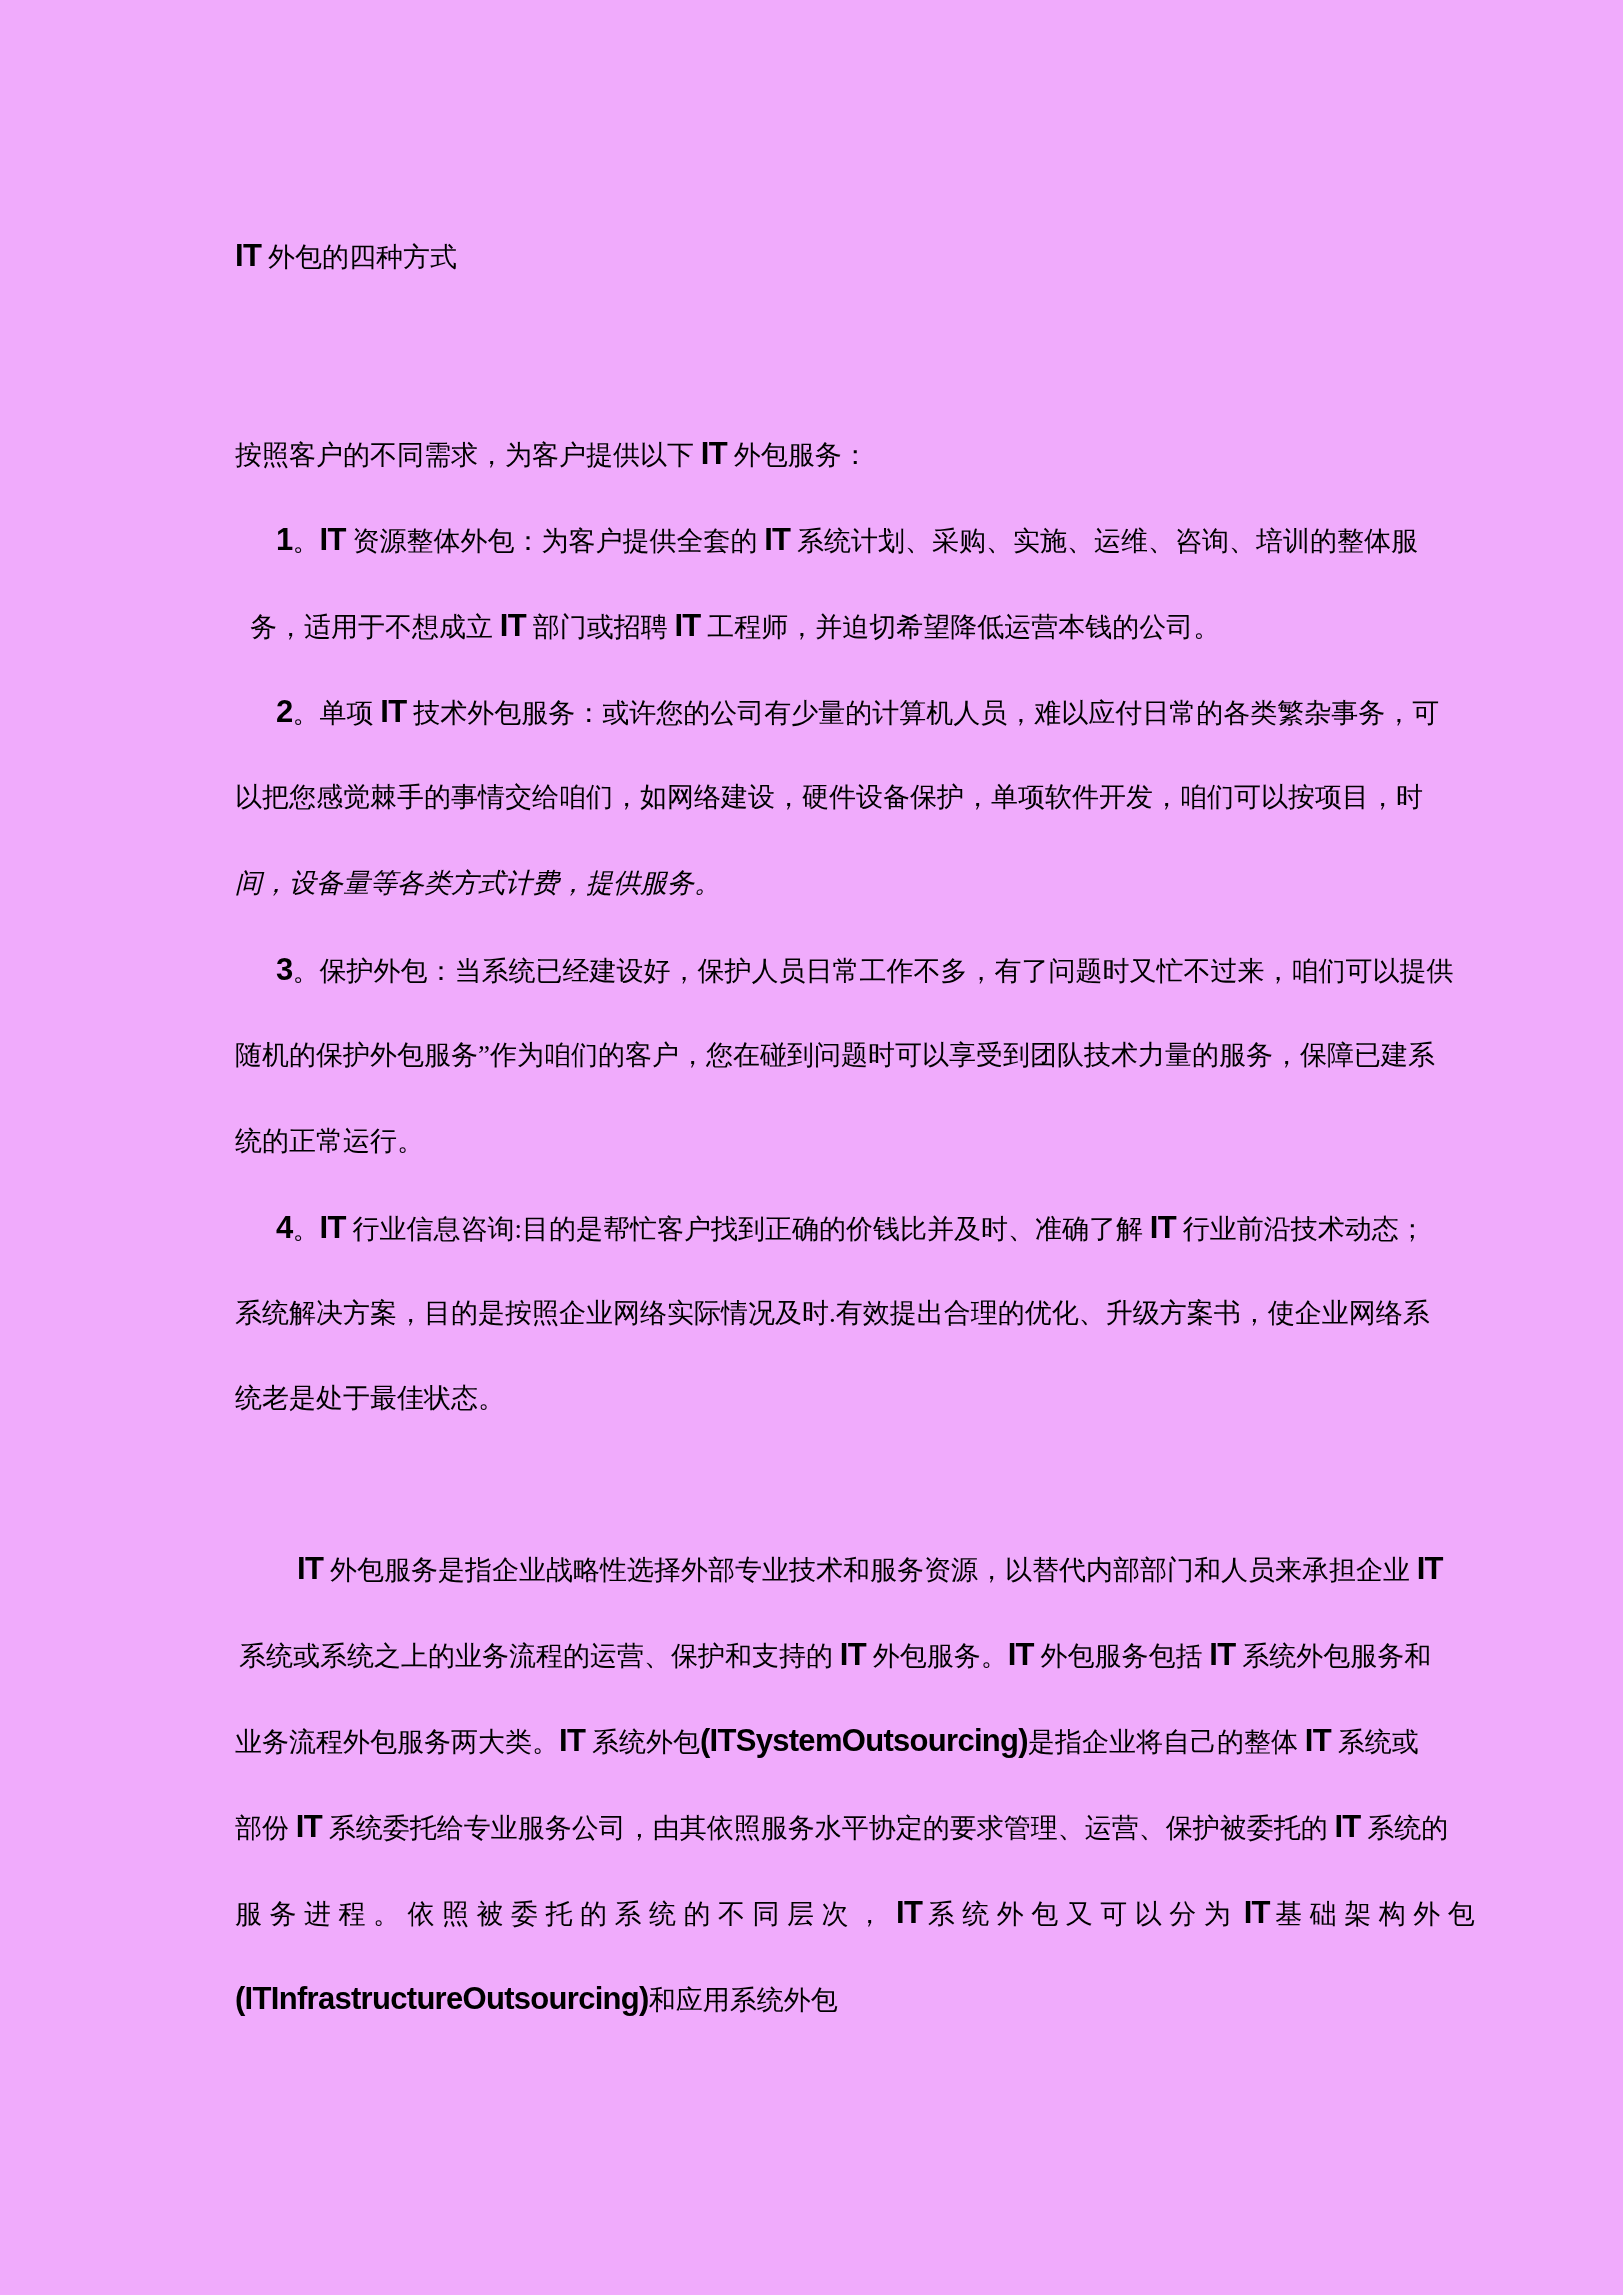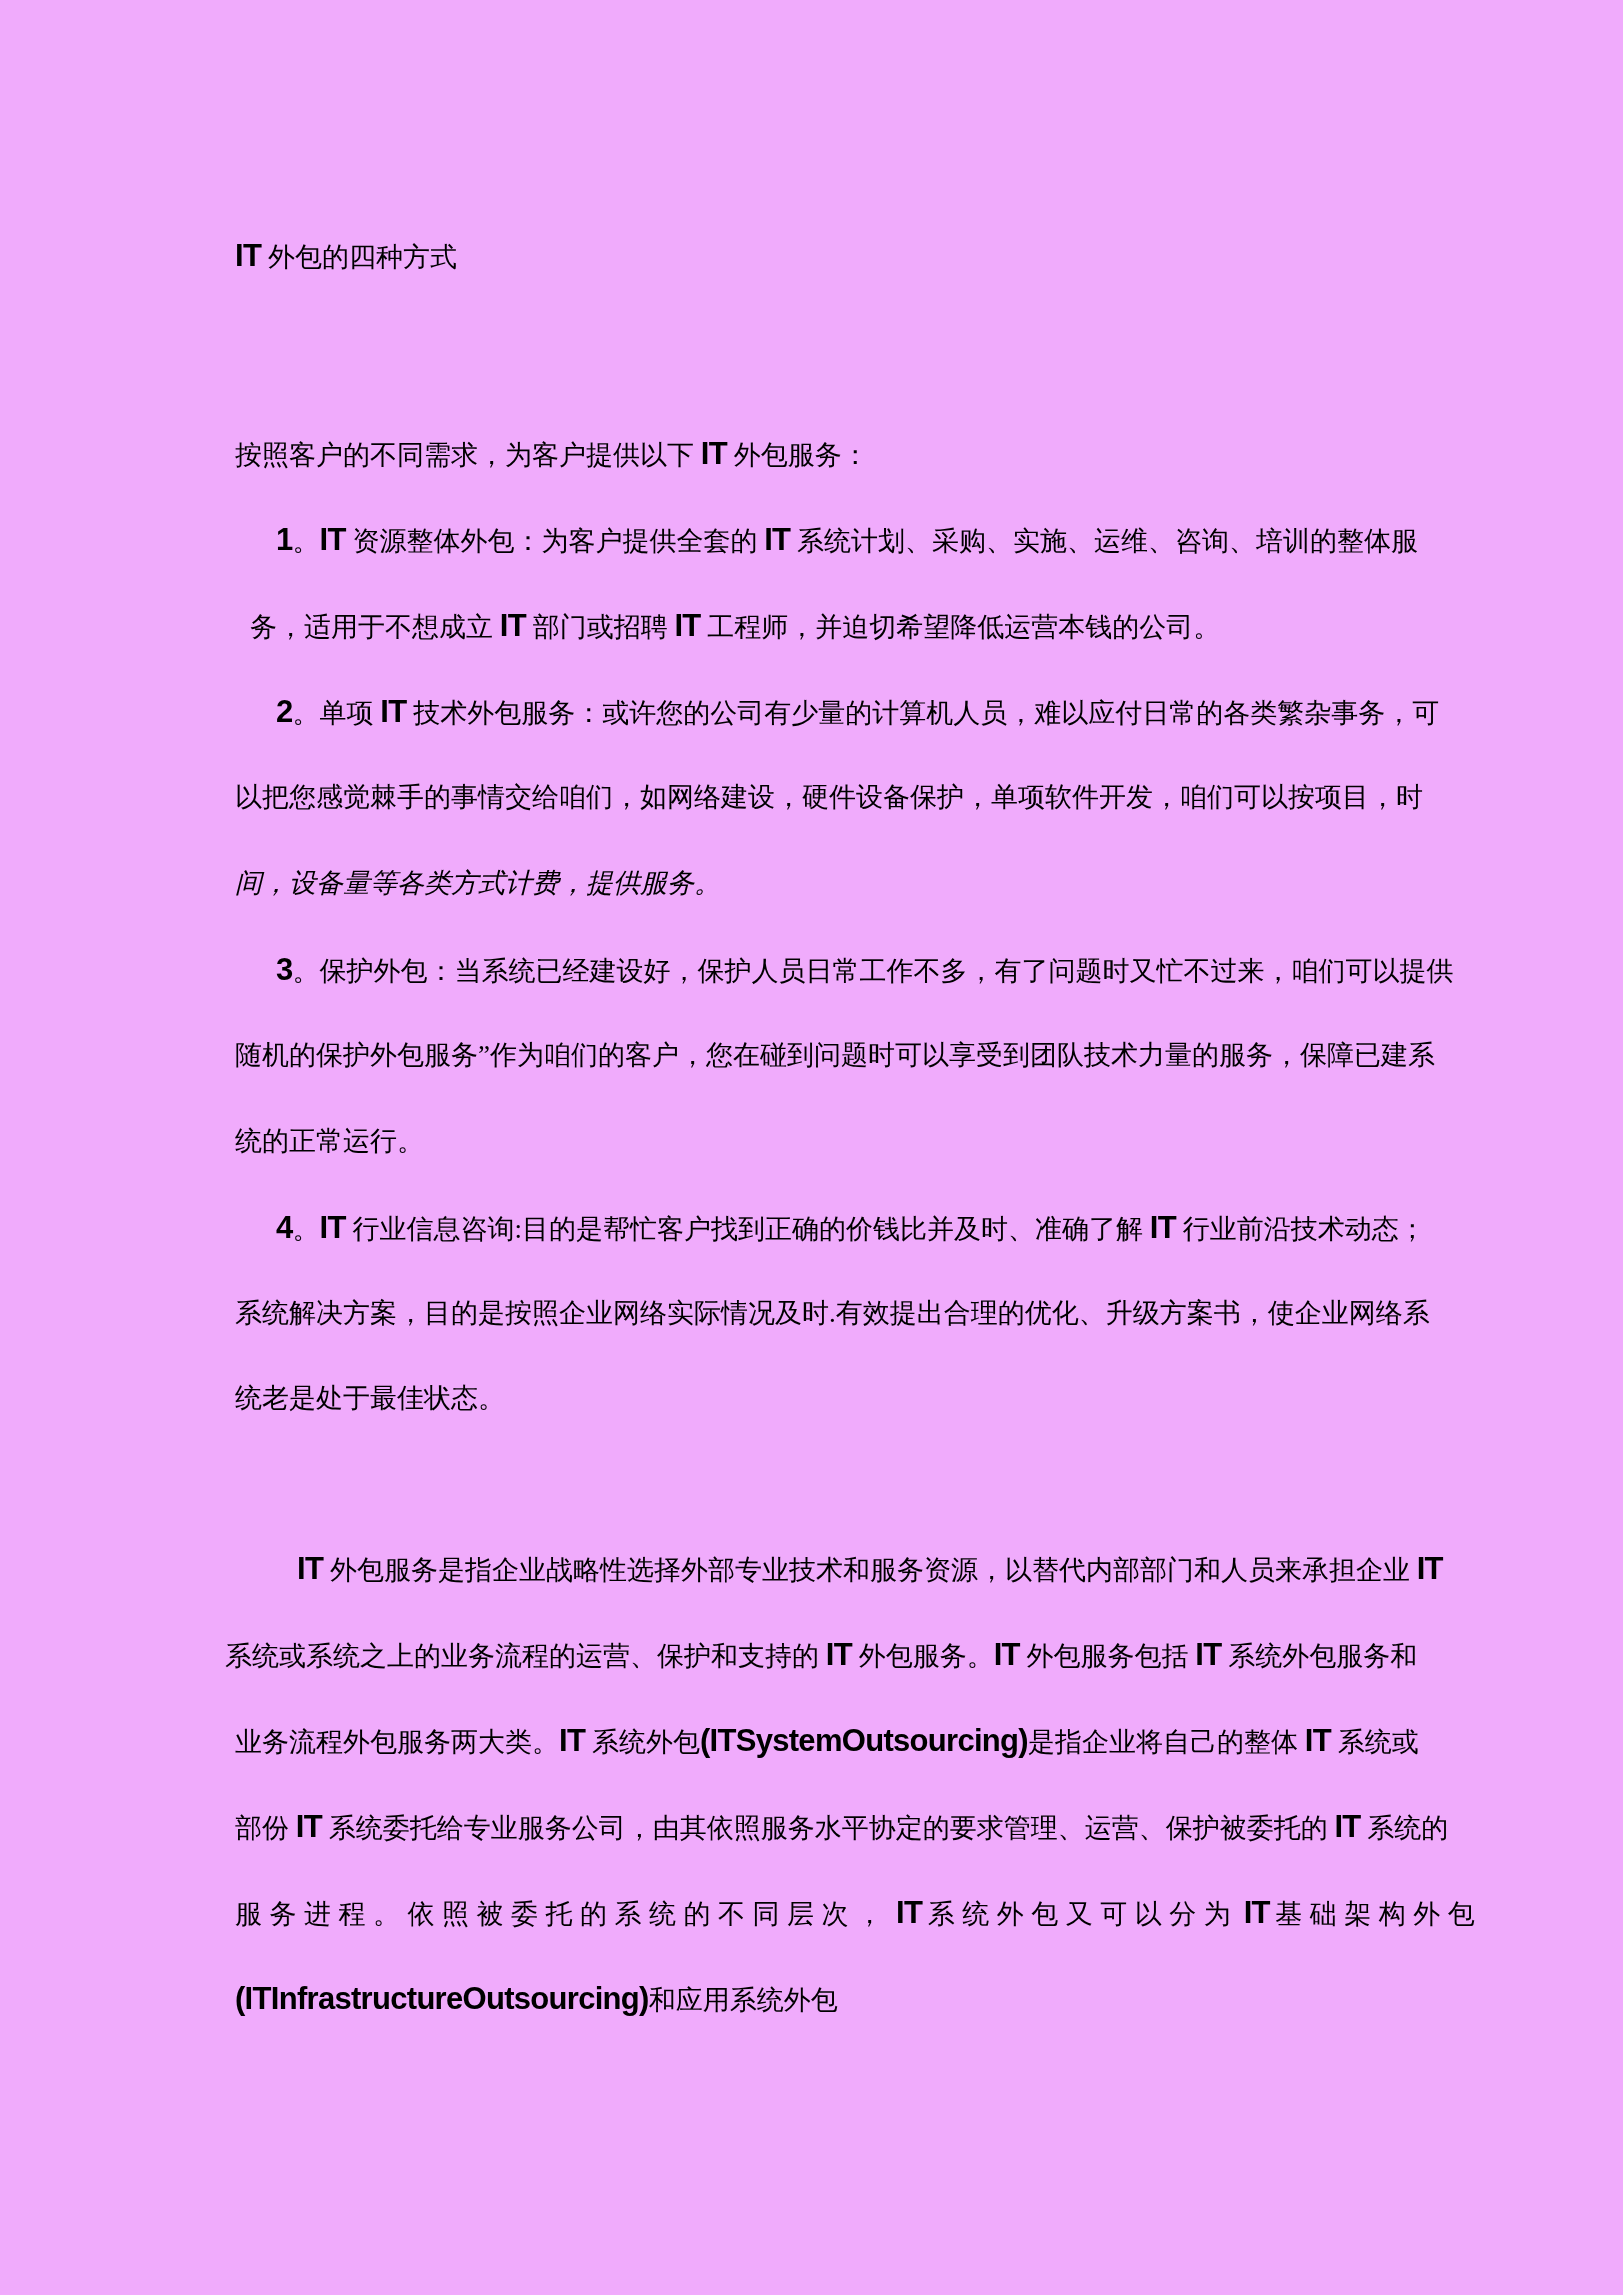--- a/index.html
+++ b/index.html
@@ -55,20 +55,20 @@
       <div class="line" style="top: 669px; left: 276px;"><span class="lat">2</span><span class="cjk">。单项 </span><span class="lat">IT</span><span class="cjk"> 技术外包服务：或许您的公司有少量的计算机人员，难以应付日常的各类繁杂事务，可</span></div>
       <div class="line" style="top: 755px; left: 235px;"><span class="cjk">以把您感觉棘手的事情交给咱们，如网络建设，硬件设备保护，单项软件开发，咱们可以按项目，时</span></div>
       <div class="line" style="top: 841px; left: 235px; font-style: italic;"><span class="cjk">间，设备量等各类方式计费，提供服务。</span></div>
       <div class="line" style="top: 927px; left: 276px;"><span class="lat">3</span><span class="cjk">。保护外包：当系统已经建设好，保护人员日常工作不多，有了问题时又忙不过来，咱们可以提供</span></div>
       <div class="line" style="top: 1013px; left: 235px; text-align: center;"><span class="cjk">随机的保护外包服务”作为咱们的客户，您在碰到问题时可以享受到团队技术力量的服务，保障已建系</span></div>
       <div class="line" style="top: 1099px; left: 235px;"><span class="cjk">统的正常运行。</span></div>
       <div class="line" style="top: 1185px; left: 276px;"><span class="lat">4</span><span class="cjk">。</span><span class="lat">IT</span><span class="cjk"> 行业信息咨询:目的是帮忙客户找到正确的价钱比并及时、准确了解 </span><span class="lat">IT</span><span class="cjk"> 行业前沿技术动态；</span></div>
       <div class="line" style="top: 1271px; left: 235px;"><span class="cjk">系统解决方案，目的是按照企业网络实际情况及时.有效提出合理的优化、升级方案书，使企业网络系</span></div>
       <div class="line" style="top: 1356px; left: 235px;"><span class="cjk">统老是处于最佳状态。</span></div>
       <div class="line" style="top: 1526px; left: 297px;"><span class="lat">IT</span><span class="cjk"> 外包服务是指企业战略性选择外部专业技术和服务资源，以替代内部部门和人员来承担企业 </span><span class="lat">IT</span></div>
-      <div class="line" style="top: 1612px; left: 225px;"><span class="cjk">系统或系统之上的业务流程的运营、保护和支持的 </span><span class="lat">IT</span><span class="cjk"> 外包服务。</span><span class="lat">IT</span><span class="cjk"> 外包服务包括 </span><span class="lat">IT</span><span class="cjk"> 系统外包服务和</span></div>
+      <div class="line" style="top: 1612px; left: 239px;"><span class="cjk">系统或系统之上的业务流程的运营、保护和支持的 </span><span class="lat">IT</span><span class="cjk"> 外包服务。</span><span class="lat">IT</span><span class="cjk"> 外包服务包括 </span><span class="lat">IT</span><span class="cjk"> 系统外包服务和</span></div>
       <div class="line" style="top: 1698px; left: 235px; text-align: center;"><span class="cjk">业务流程外包服务两大类。</span><span class="lat">IT</span><span class="cjk"> 系统外包</span><span class="lat">(ITSystemOutsourcing)</span><span class="cjk">是指企业将自己的整体 </span><span class="lat">IT</span><span class="cjk"> 系统或</span></div>
       <div class="line" style="top: 1784px; left: 235px;"><span class="cjk">部份 </span><span class="lat">IT</span><span class="cjk"> 系统委托给专业服务公司，由其依照服务水平协定的要求管理、运营、保护被委托的 </span><span class="lat">IT</span><span class="cjk"> 系统的</span></div>
       <div class="line spread" style="top: 1870px; left: 235px;"><span class="cjk">服务进程。依照被委托的系统的不同层次，</span><span class="lat">IT</span><span class="cjk">系统外包又可以分为</span><span class="lat">IT</span><span class="cjk">基础架构外包</span></div>
       <div class="line" style="top: 1956px; left: 235px;"><span class="lat">(ITInfrastructureOutsourcing)</span><span class="cjk">和应用系统外包</span></div>
     </div>
 </div>
 
 
 </body></html>

